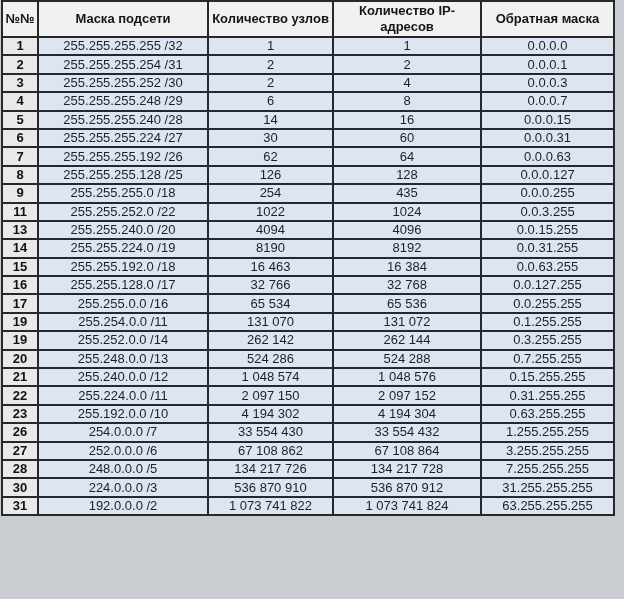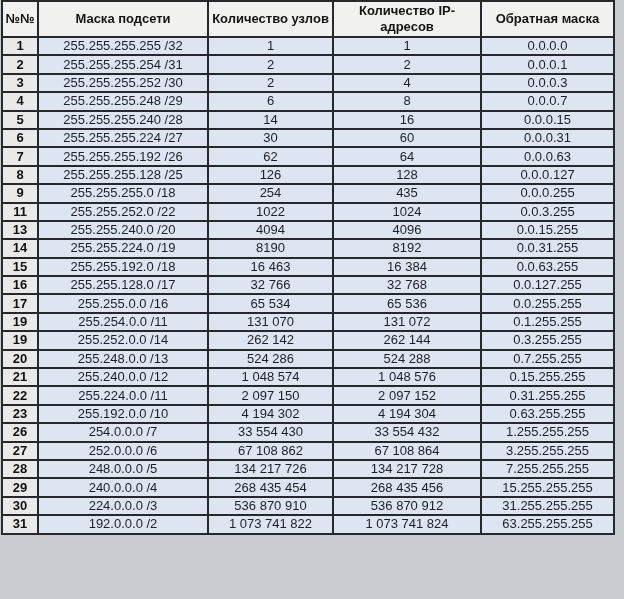--- a/index.html
+++ b/index.html
@@ -254,27 +254,20 @@
           <td class="val">3.255.255.255</td>
         </tr>
         <tr>
           <td class="idx">28</td>
           <td class="val">248.0.0.0 /5</td>
           <td class="val">134 217 726</td>
           <td class="val">134 217 728</td>
           <td class="val">7.255.255.255</td>
         </tr>
         <tr>
-          <td class="idx">29</td>
-          <td class="val">240.0.0.0 /4</td>
-          <td class="val">268 435 454</td>
-          <td class="val">268 435 456</td>
-          <td class="val">15.255.255.255</td>
-        </tr>
-        <tr>
           <td class="idx">30</td>
           <td class="val">224.0.0.0 /3</td>
           <td class="val">536 870 910</td>
           <td class="val">536 870 912</td>
           <td class="val">31.255.255.255</td>
         </tr>
         <tr>
           <td class="idx">31</td>
           <td class="val">192.0.0.0 /2</td>
           <td class="val">1 073 741 822</td>

